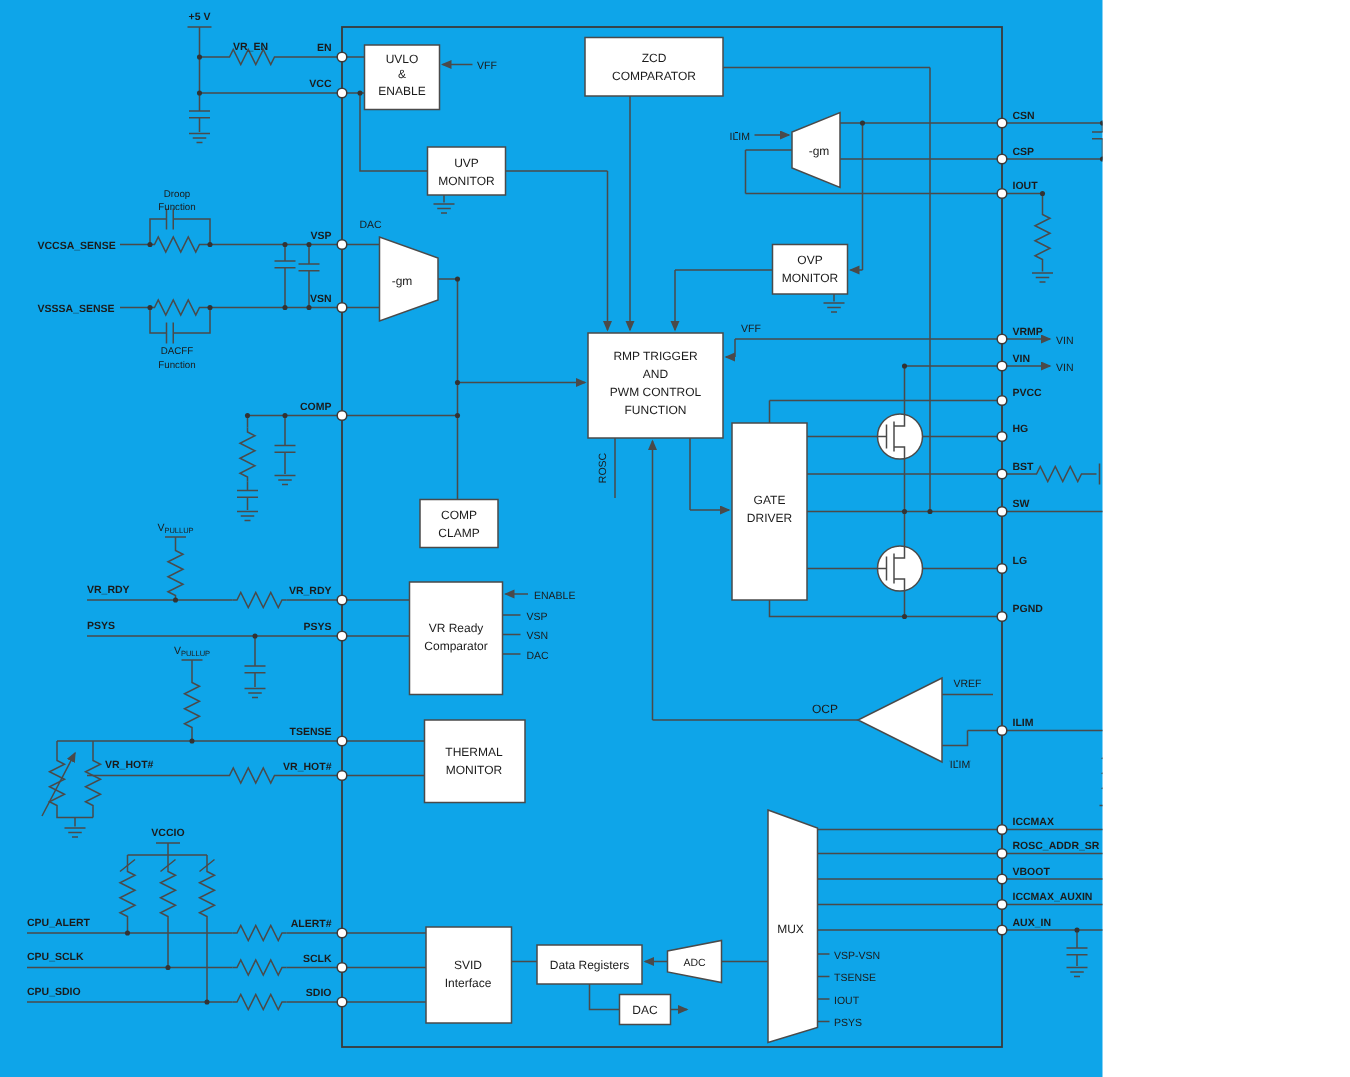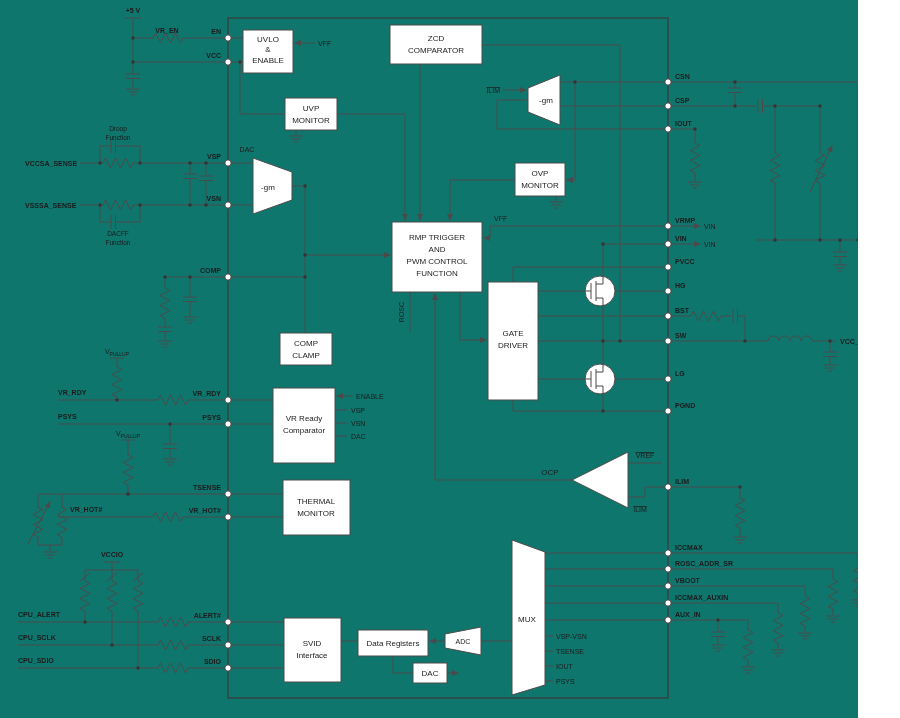--- a/index.html
+++ b/index.html
@@ -1,16 +1,16 @@
 <!DOCTYPE html>
 <html><head>
 <meta charset="utf-8">
 <style>
   html,body{margin:0;padding:0;background:#fff}
-  .stage{width:858px;height:718px;position:relative;background:#0f766e;overflow:hidden}
+  .stage{width:735px;height:718px;position:relative;background:#0ea5e9;overflow:hidden}
   svg{display:block;font-family:"Liberation Sans",sans-serif}
   .w path,.w line{stroke:#4a4a4a;stroke-width:1;fill:none}
   .blk rect,.blk polygon{fill:#fff;stroke:#4a4a4a;stroke-width:1}
   .chip{fill:none;stroke:#3a3a3a;stroke-width:1.2}
   text{fill:#1b1b1b;font-size:8px}
   .pinlbl{font-size:7px;font-weight:700}
   .ext{font-size:7px;font-weight:700}
   .sig{font-size:7px}
   .small{font-size:6.5px}
   .ovl{text-decoration:overline}

